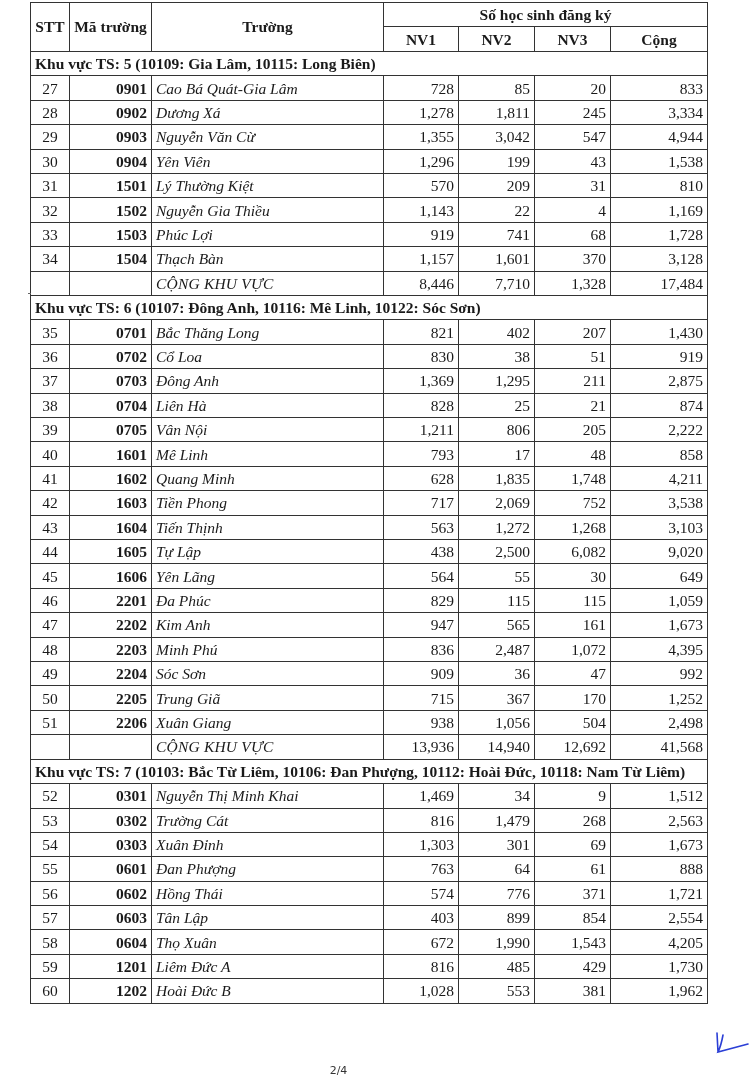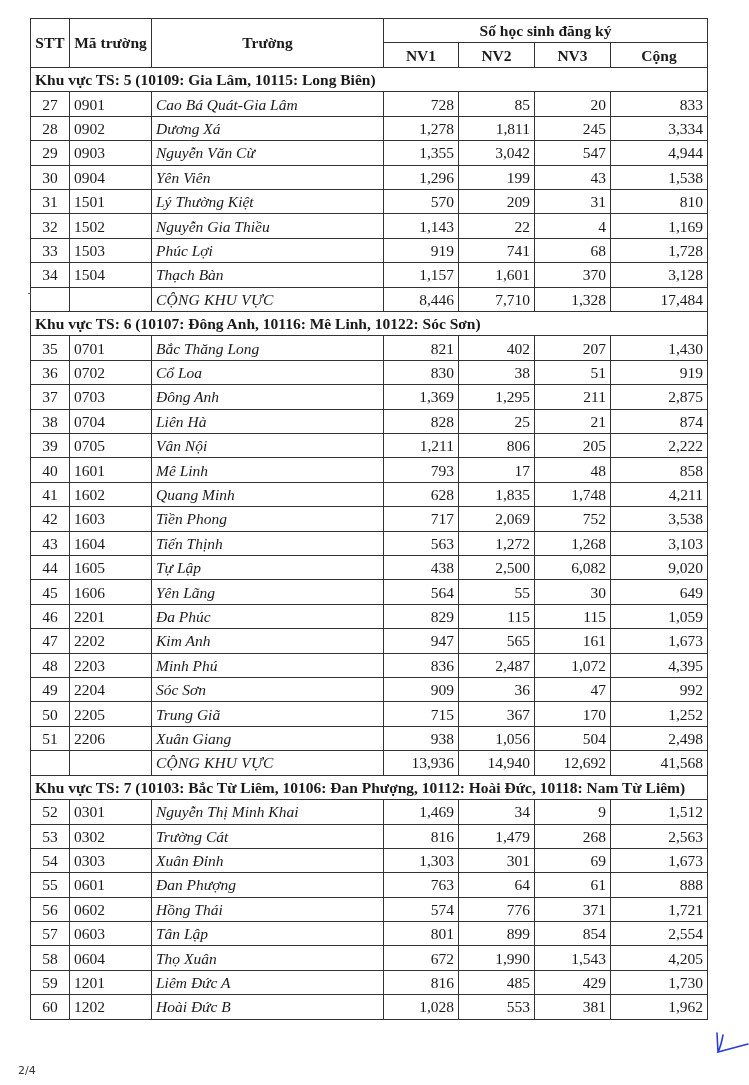--- a/index.html
+++ b/index.html
@@ -1,31 +1,31 @@
 <!DOCTYPE html>
 <html><head>
 <meta charset="utf-8">
 <style>
   html, body { margin: 0; padding: 0; background: #fff; }
   body { width: 749px; height: 1085px; position: relative; overflow: hidden;
          font-family: "Liberation Serif", "DejaVu Serif", serif; color: #1a1a1a; }
-  table.reg { position: absolute; left: 30px; top: 18px; width: 677px;
+  table.reg { position: absolute; left: 30px; top: 2px; width: 677px;
               border-collapse: collapse; table-layout: fixed; font-size: 15.5px; }
   table.reg td, table.reg th { border: 1.3px solid #333; padding: 0 4px; height: 23.4px;
               line-height: 23px; white-space: nowrap; overflow: hidden; }
   table.reg th { font-weight: bold; text-align: center; font-size: 15.5px; }
   th.h-top { height: 23px; }
   th.h-sub { height: 24px; }
   td.c-stt { text-align: center; }
-  td.c-ma { text-align: left; }
+  td.c-ma { text-align: right; font-weight: bold; }
   td.c-name { text-align: left; padding-left: 3px; font-style: italic; }
   td.c-num { text-align: right; padding-right: 3px; }
   tr.section td { font-weight: bold; text-align: left; height: 23.6px; }
   tr.total td.c-name { letter-spacing: 0.2px; }
-  .page-num { position: absolute; left: 0; width: 659px; top: 1064px; text-align: left;
+  .page-num { position: absolute; left: 0; width: 659px; top: 1064px; text-align: center;
               font-family: "DejaVu Sans", sans-serif; font-size: 11px; color: #333;
               padding-left: 18px; box-sizing: border-box; }
   .sig { position: absolute; left: 714px; top: 1030px; width: 36px; height: 28px; }
   .edge-mark { position: absolute; left: 28px; top: 293px; width: 3px; height: 1px; background:#666; }
 </style>
 </head>
 <body>
 
 <table class="reg">
   <colgroup>
@@ -346,21 +346,21 @@
         <td class="c-name">Hồng Thái</td>
         <td class="c-num">574</td>
         <td class="c-num">776</td>
         <td class="c-num">371</td>
         <td class="c-num">1,721</td>
       </tr>
       <tr>
         <td class="c-stt">57</td>
         <td class="c-ma">0603</td>
         <td class="c-name">Tân Lập</td>
-        <td class="c-num">801</td>
+        <td class="c-num">403</td>
         <td class="c-num">899</td>
         <td class="c-num">854</td>
         <td class="c-num">2,554</td>
       </tr>
       <tr>
         <td class="c-stt">58</td>
         <td class="c-ma">0604</td>
         <td class="c-name">Thọ Xuân</td>
         <td class="c-num">672</td>
         <td class="c-num">1,990</td>

